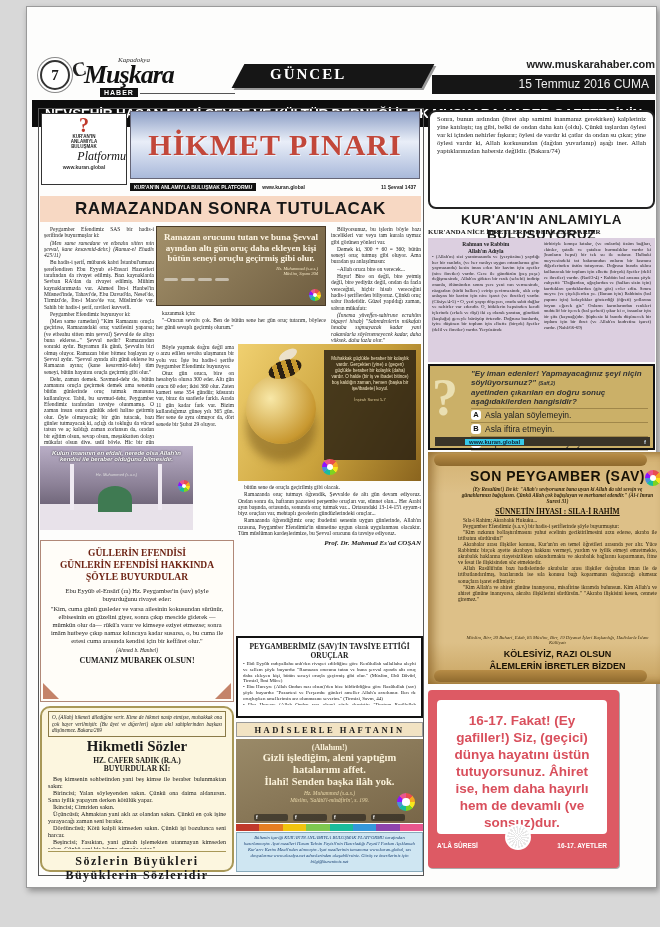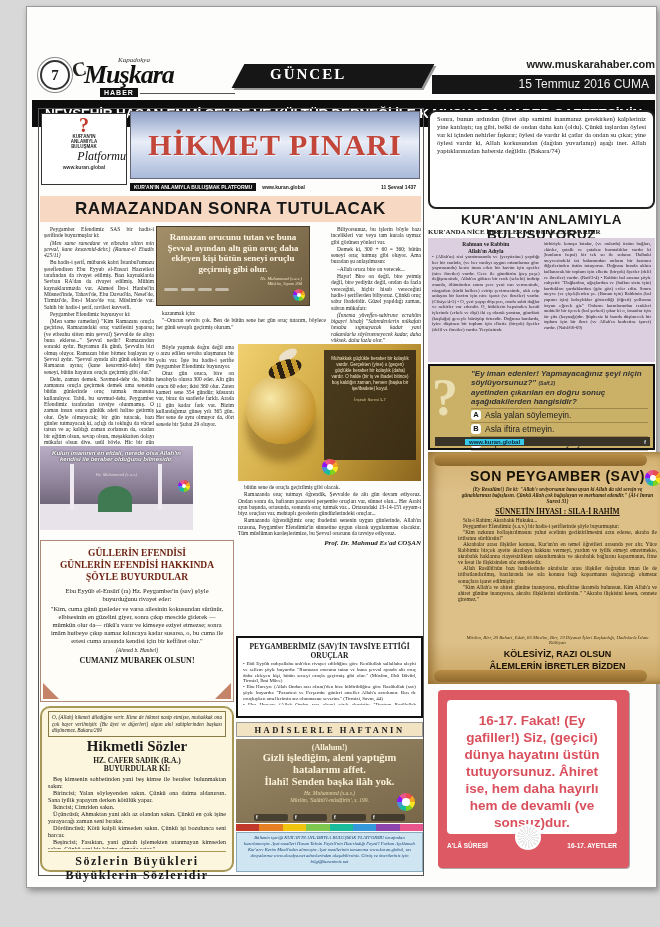--- a/index.html
+++ b/index.html
@@ -46,21 +46,21 @@
   
   .artcol { font-size:5.5px; line-height:6.3px; color:#222; }
   .artcol p { text-indent:6px; margin-bottom:1px; }
   .artcol p.it { font-style:italic; }
   #col1 { left:44px; top:226px; width:110px; height:218px; }
   #col3 { left:331px; top:226px; width:90px; height:116px; }
   #col2 { left:156px; top:310px; width:170px; height:31px; }
   #colmath { left:156px; top:344px; width:78px; height:136px; }
 
   
-  #qcard { left:156px; top:226px; width:154px; height:80px; background:linear-gradient(135deg,#a3906a 0%,#6e5d40 100%); color:#fff6e4; padding:5px 7px 3px 7px; border:1px solid #4a3c28; }
+  #qcard { left:156px; top:226px; width:170px; height:80px; background:linear-gradient(135deg,#a3906a 0%,#6e5d40 100%); color:#fff6e4; padding:5px 7px 3px 7px; border:1px solid #4a3c28; }
   #qcard-text { font:bold 9px "Liberation Serif",serif; line-height:10.5px; text-align:center; }
   #qcard-attr { font:italic 4.5px "Liberation Serif",serif; text-align:right; margin-top:2px; color:#f4e6c4; }
   #qcard-src { font:italic 4.5px "Liberation Serif",serif; text-align:right; color:#f4e6c4; }
   .dotrow { display:flex; gap:3px; margin-top:2px; }
   .dotrow span { width:14px; height:3px; background:rgba(255,255,255,.5); border-radius:2px; }
 
   .wheel { border-radius:50%; background:conic-gradient(#e94e4e 0 45deg,#f5a623 0 90deg,#f8e71c 0 135deg,#7ed321 0 180deg,#1abc9c 0 225deg,#4a90d9 0 270deg,#9013fe 0 315deg,#e9568e 0 360deg); position:absolute; }
   .wheel::after { content:""; position:absolute; left:30%; top:30%; width:40%; height:40%; background:#fff; border-radius:50%; }
 
   
@@ -148,21 +148,21 @@
   .roll { position:absolute; left:6px; width:213px; height:12px; background:linear-gradient(180deg,#b78c46,#8f6a2e); border-radius:6px; }
   #parch h3 { font:bold 14px "Liberation Sans",sans-serif; text-align:center; letter-spacing:0.5px; color:#181206; margin-bottom:2px; }
   #parch .intro { font:bold italic 5.2px "Liberation Serif",serif; line-height:6.2px; text-align:center; color:#2a1e08; }
   #parch .sub { font:bold 7.5px "Liberation Serif",serif; text-align:center; text-decoration:underline; margin:2px 0 1px 0; color:#1c1406; }
   #parch .body { font:5.4px "Liberation Serif",serif; line-height:6.1px; text-align:justify; color:#241a08; height:118px; overflow:hidden; }
   #parch .body p { text-indent:5px; }
   #parch .src { font:italic 4.8px "Liberation Serif",serif; color:#3a2c10; text-align:center; line-height:5.6px; }
   #parch .foot { font:bold 9px "Liberation Sans",sans-serif; text-align:center; line-height:12px; color:#181004; margin-top:2px; }
 
   
-  #ayet { left:438px; top:690px; width:191px; height:178px; background:#dd5a64; border-radius:4px; padding:10px 12px 0 9px; box-shadow:1px 1px 0 #aaa; }
+  #ayet { left:428px; top:690px; width:191px; height:178px; background:#dd5a64; border-radius:4px; padding:10px 12px 0 9px; box-shadow:1px 1px 0 #aaa; }
   #ayet-inner { background:#fff; border-radius:4px; height:134px; padding:12px 8px 0 8px; text-align:center; font:bold 13.5px "Liberation Sans",sans-serif; color:#d94f5c; line-height:17px; }
   #ayet-foot { display:flex; justify-content:space-between; align-items:center; margin-top:6px; color:#fff; font:bold 6.5px "Liberation Sans",sans-serif; }
   #ayet-circle { width:26px; height:26px; border-radius:50%; background:repeating-conic-gradient(#fff 0 10deg, #e8e8e8 10deg 20deg); border:2px solid #fff; margin-top:-16px; }
 </style>
 </head>
 <body>
 
 <div id="page-bg"></div>
 
 <div class="abs" id="circle11">

